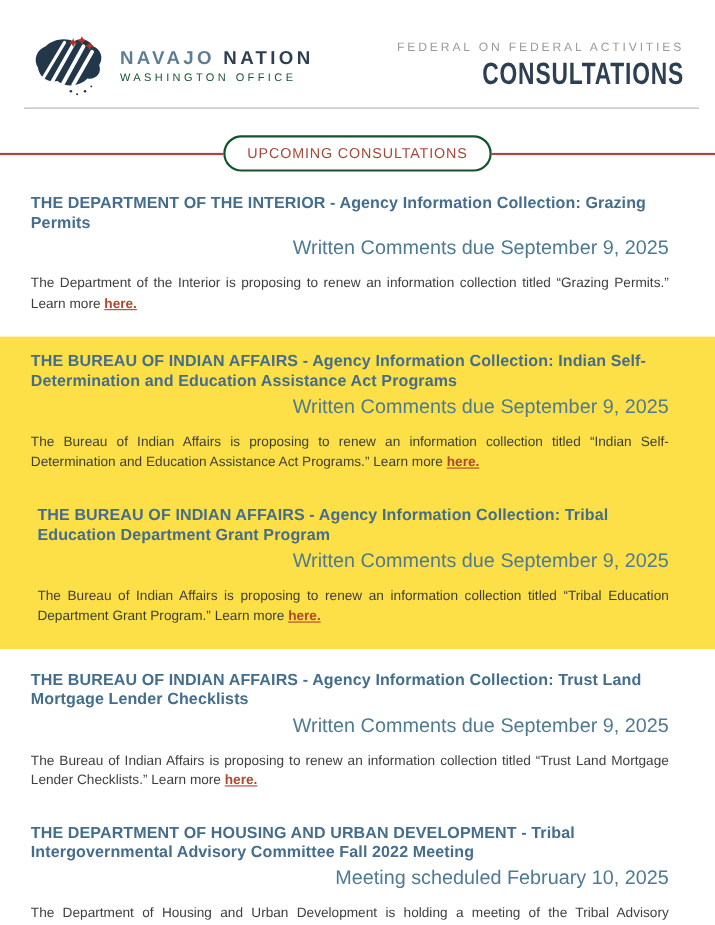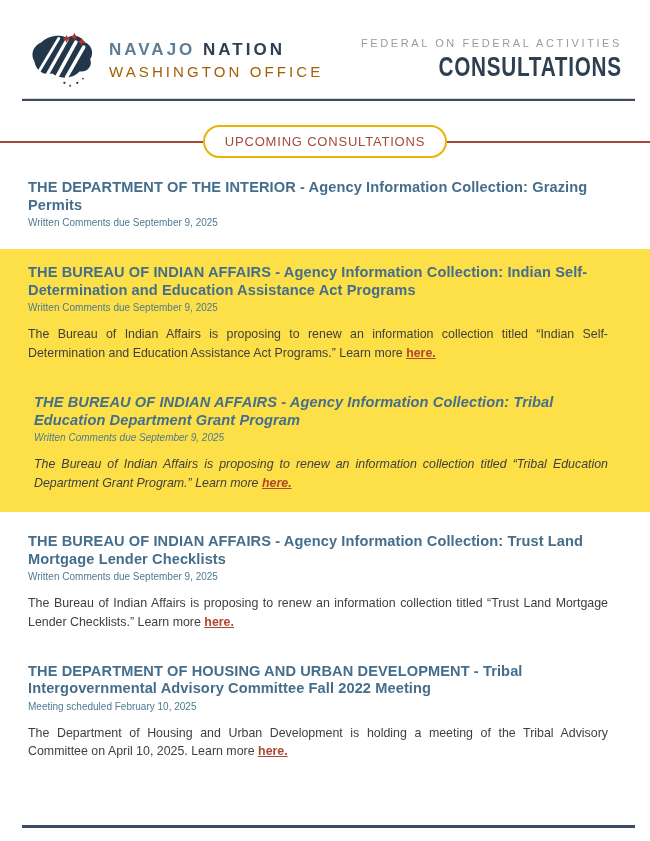--- a/index.html
+++ b/index.html
@@ -28,23 +28,23 @@
   .brand-text { display: flex; flex-direction: column; }
   .brand-title {
     font-size: 17px;
     font-weight: bold;
     letter-spacing: 3px;
     white-space: nowrap;
   }
   .brand-title .part1 { color: #5e7d95; }
   .brand-title .part2 { color: #2e3f52; }
   .brand-sub {
-    font-size: 15px;
+    font-size: 10px;
     letter-spacing: 3.1px;
-    color: #a16207;
+    color: #14532d;
     margin-top: 3px;
     white-space: nowrap;
   }
   .masthead { text-align: right; }
   .masthead-kicker {
     font-size: 11px;
     letter-spacing: 2.6px;
     color: #9b9b9b;
     font-weight: 500;
     white-space: nowrap;
@@ -68,43 +68,44 @@
   }
 
   
   .section-divider {
     display: flex;
     align-items: center;
     margin-top: 24px;
   }
   .divider-line { flex: 1; height: 2px; background: #a6493a; }
   .divider-pill {
-    border: 2px solid #eab308;
+    border: 2px solid #14532d;
     border-radius: 17px;
     padding: 7px 20px;
     font-size: 13px;
     font-weight: 500;
     letter-spacing: 0.8px;
     color: #a6493a;
     white-space: nowrap;
   }
 
   
   .main { padding: 0 42px 0 28px; }
   .entry-title {
     font-size: 14.6px;
     font-weight: bold;
     color: #456e8c;
     line-height: 1.2;
     letter-spacing: 0.1px;
   }
   .entry-deadline {
-    font-size: 10px;
+    font-size: 18px;
     color: #4e7a92;
     margin-top: 3px;
+    text-align: right;
   }
   .entry-body {
     font-size: 12.4px;
     color: #3f3f3f;
     line-height: 1.5;
     text-align: justify;
     margin-top: 12px;
   }
   .entry-link {
     color: #ad4730;
@@ -113,21 +114,21 @@
     cursor: pointer;
   }
   .entry { margin-top: 21px; }
   .band {
     background: #fde047;
     margin: 21px -42px 0 -44px;
     padding: 15px 42px 20px 44px;
   }
   .band .entry:first-child { margin-top: 0; }
   .band .entry + .entry { margin-top: 32px; }
-  .band .entry.indent { padding-left: 6px; font-style: italic; }
+  .band .entry.indent { padding-left: 6px; }
   .entry-4 { }
   .entry-5 { margin-top: 31px; }
 
   
   .footer { margin-top: auto; }
   .footer-rule {
     height: 3px;
     background: #3b4b60;
     margin: 0 15px 13px 22px;
   }
@@ -178,20 +179,21 @@
     <div class="divider-line"></div>
     <div class="divider-pill">UPCOMING CONSULTATIONS</div>
     <div class="divider-line"></div>
   </div>
 
   <div class="main">
 
     <div class="entry entry-1">
       <div class="entry-title">THE DEPARTMENT OF THE INTERIOR - Agency Information Collection: Grazing Permits</div>
       <div class="entry-deadline">Written Comments due September 9, 2025</div>
+      <div class="entry-body"><span>The Department of the Interior is proposing to renew an information collection titled “Grazing Permits.” Learn more</span> <a class="entry-link">here.</a></div>
     </div>
 
     <div class="band">
       <div class="entry">
         <div class="entry-title">THE BUREAU OF INDIAN AFFAIRS - Agency Information Collection: Indian Self-Determination and Education Assistance Act Programs</div>
         <div class="entry-deadline">Written Comments due September 9, 2025</div>
         <div class="entry-body"><span>The Bureau of Indian Affairs is proposing to renew an information collection titled “Indian Self-Determination and Education Assistance Act Programs.” Learn more</span> <a class="entry-link">here.</a></div>
       </div>
       <div class="entry indent">
         <div class="entry-title">THE BUREAU OF INDIAN AFFAIRS - Agency Information Collection: Tribal Education Department Grant Program</div>

